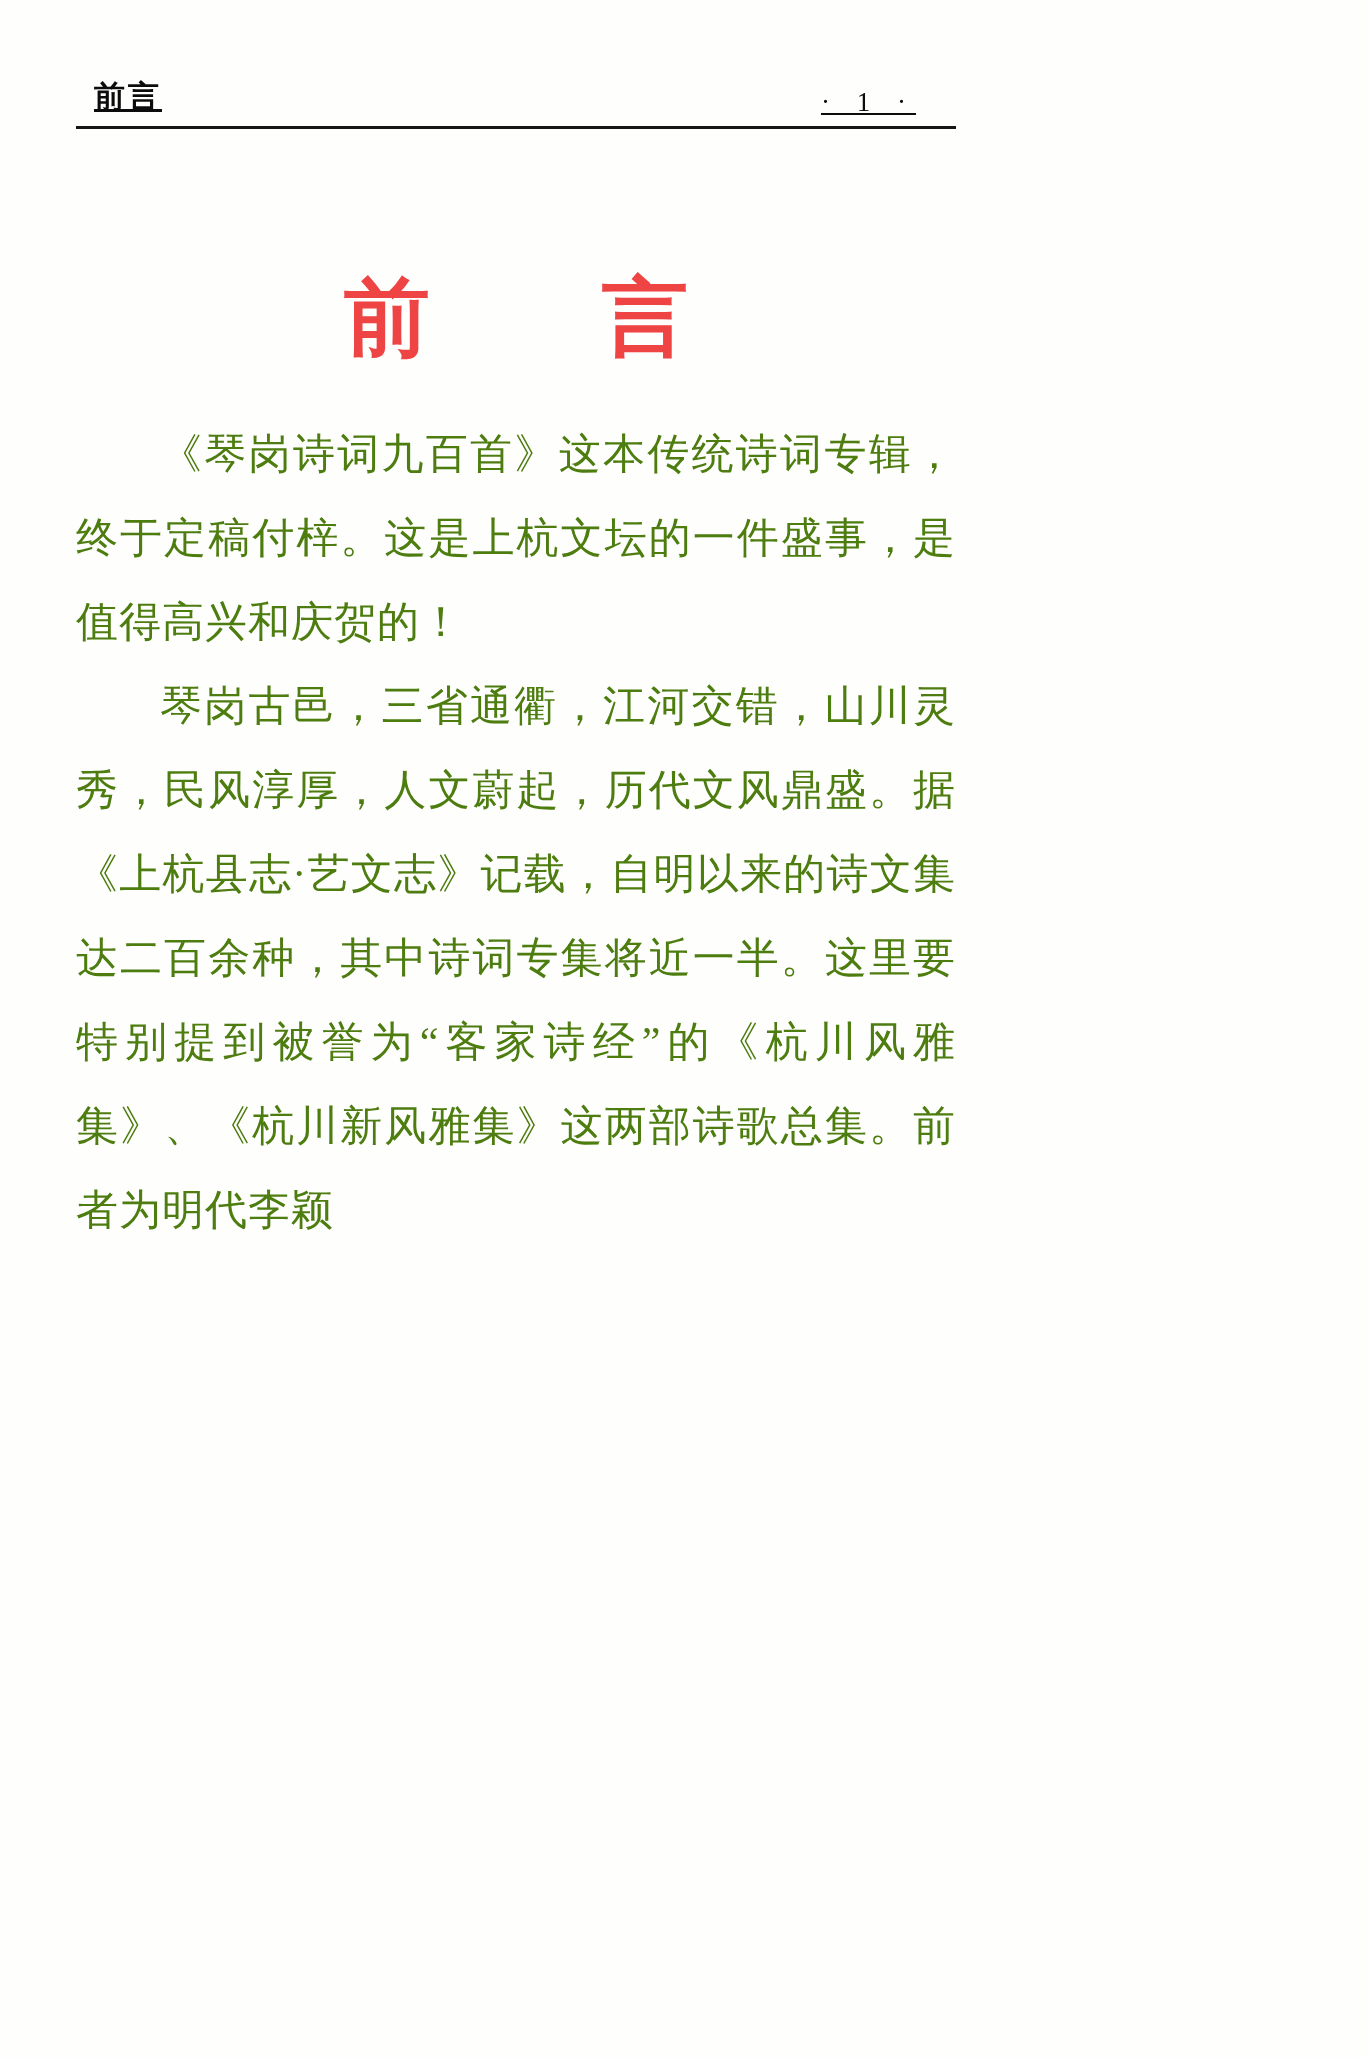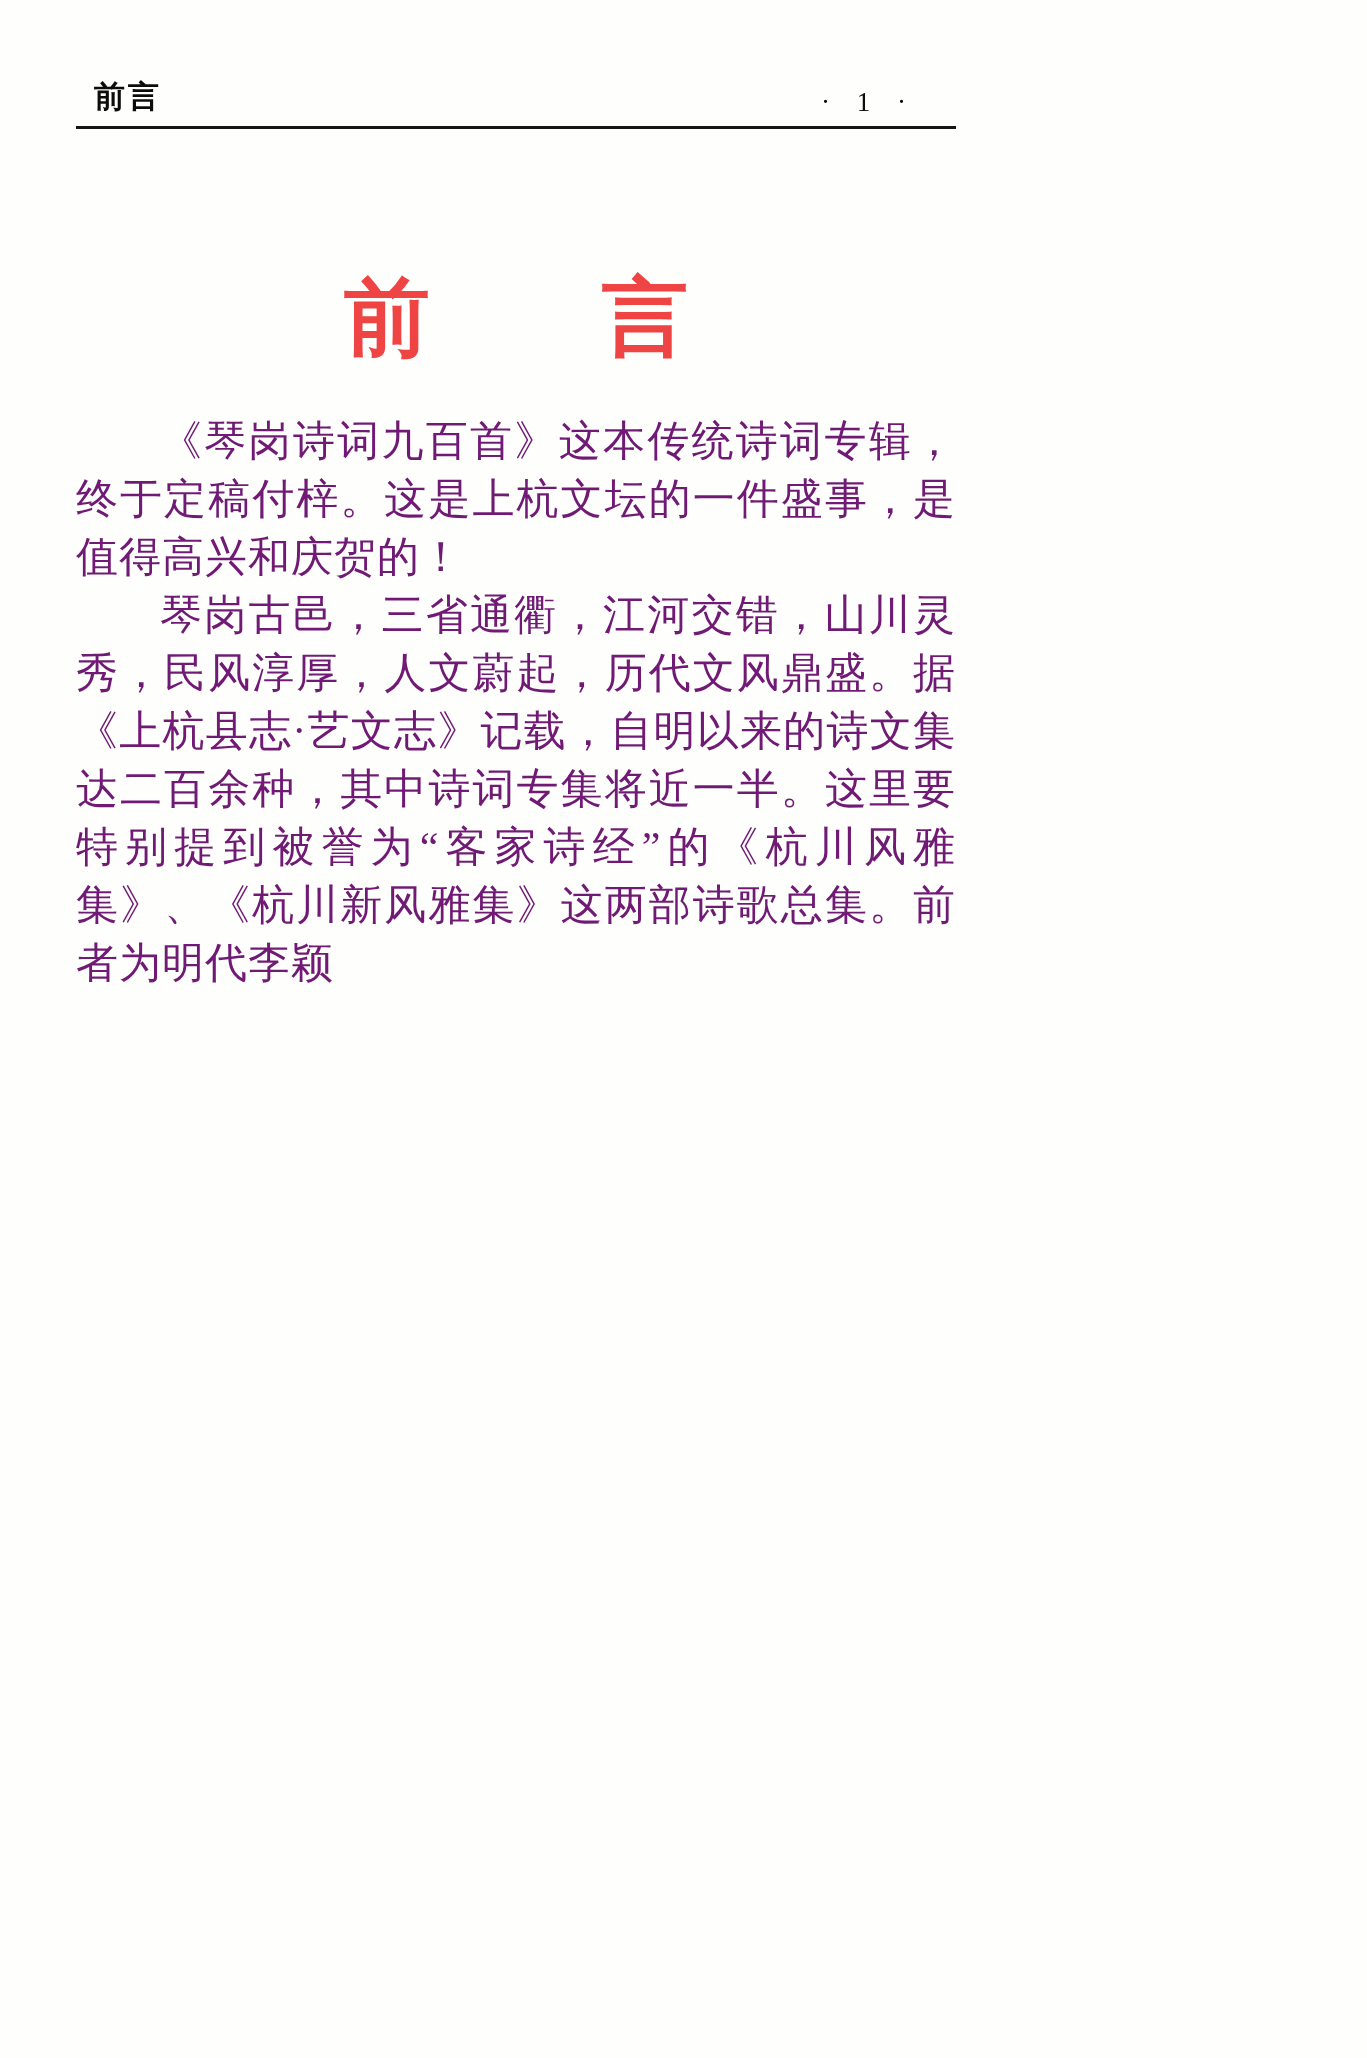--- a/index.html
+++ b/index.html
@@ -20,20 +20,21 @@
     left: 76px;
     top: 76px;
     width: 880px;
   }
   .page-header {
     display: flex;
     justify-content: space-between;
     align-items: flex-end;
     padding: 0 40px 8px 18px;
     border-bottom: 3px solid #161616;
+    text-decoration: underline;
   }
   .running-title {
     font-family: "Liberation Sans", "DejaVu Sans", sans-serif;
     font-size: 31px;
     font-weight: bold;
     letter-spacing: 3px;
   }
   .page-number {
     font-size: 27px;
     letter-spacing: 10px;
@@ -46,26 +47,26 @@
     font-weight: bold;
     line-height: 1.1;
     color: #ef4444;
   }
   .body-text {
     margin-top: 46px;
   }
   .body-text p {
     margin: 0;
     font-size: 42px;
-    line-height: 58px;
+    line-height: 84px;
     letter-spacing: 1px;
     text-align: justify;
     text-justify: inter-ideograph;
     text-indent: 2em;
-    color: #701a75;
+    color: #4d7c0f;
   }
 </style>
 </head>
 <body>
 
 <div class="page-inner">
 
   <div class="page-header">
     <span class="running-title">前言</span>
     <span class="page-number">· 1 ·</span>

